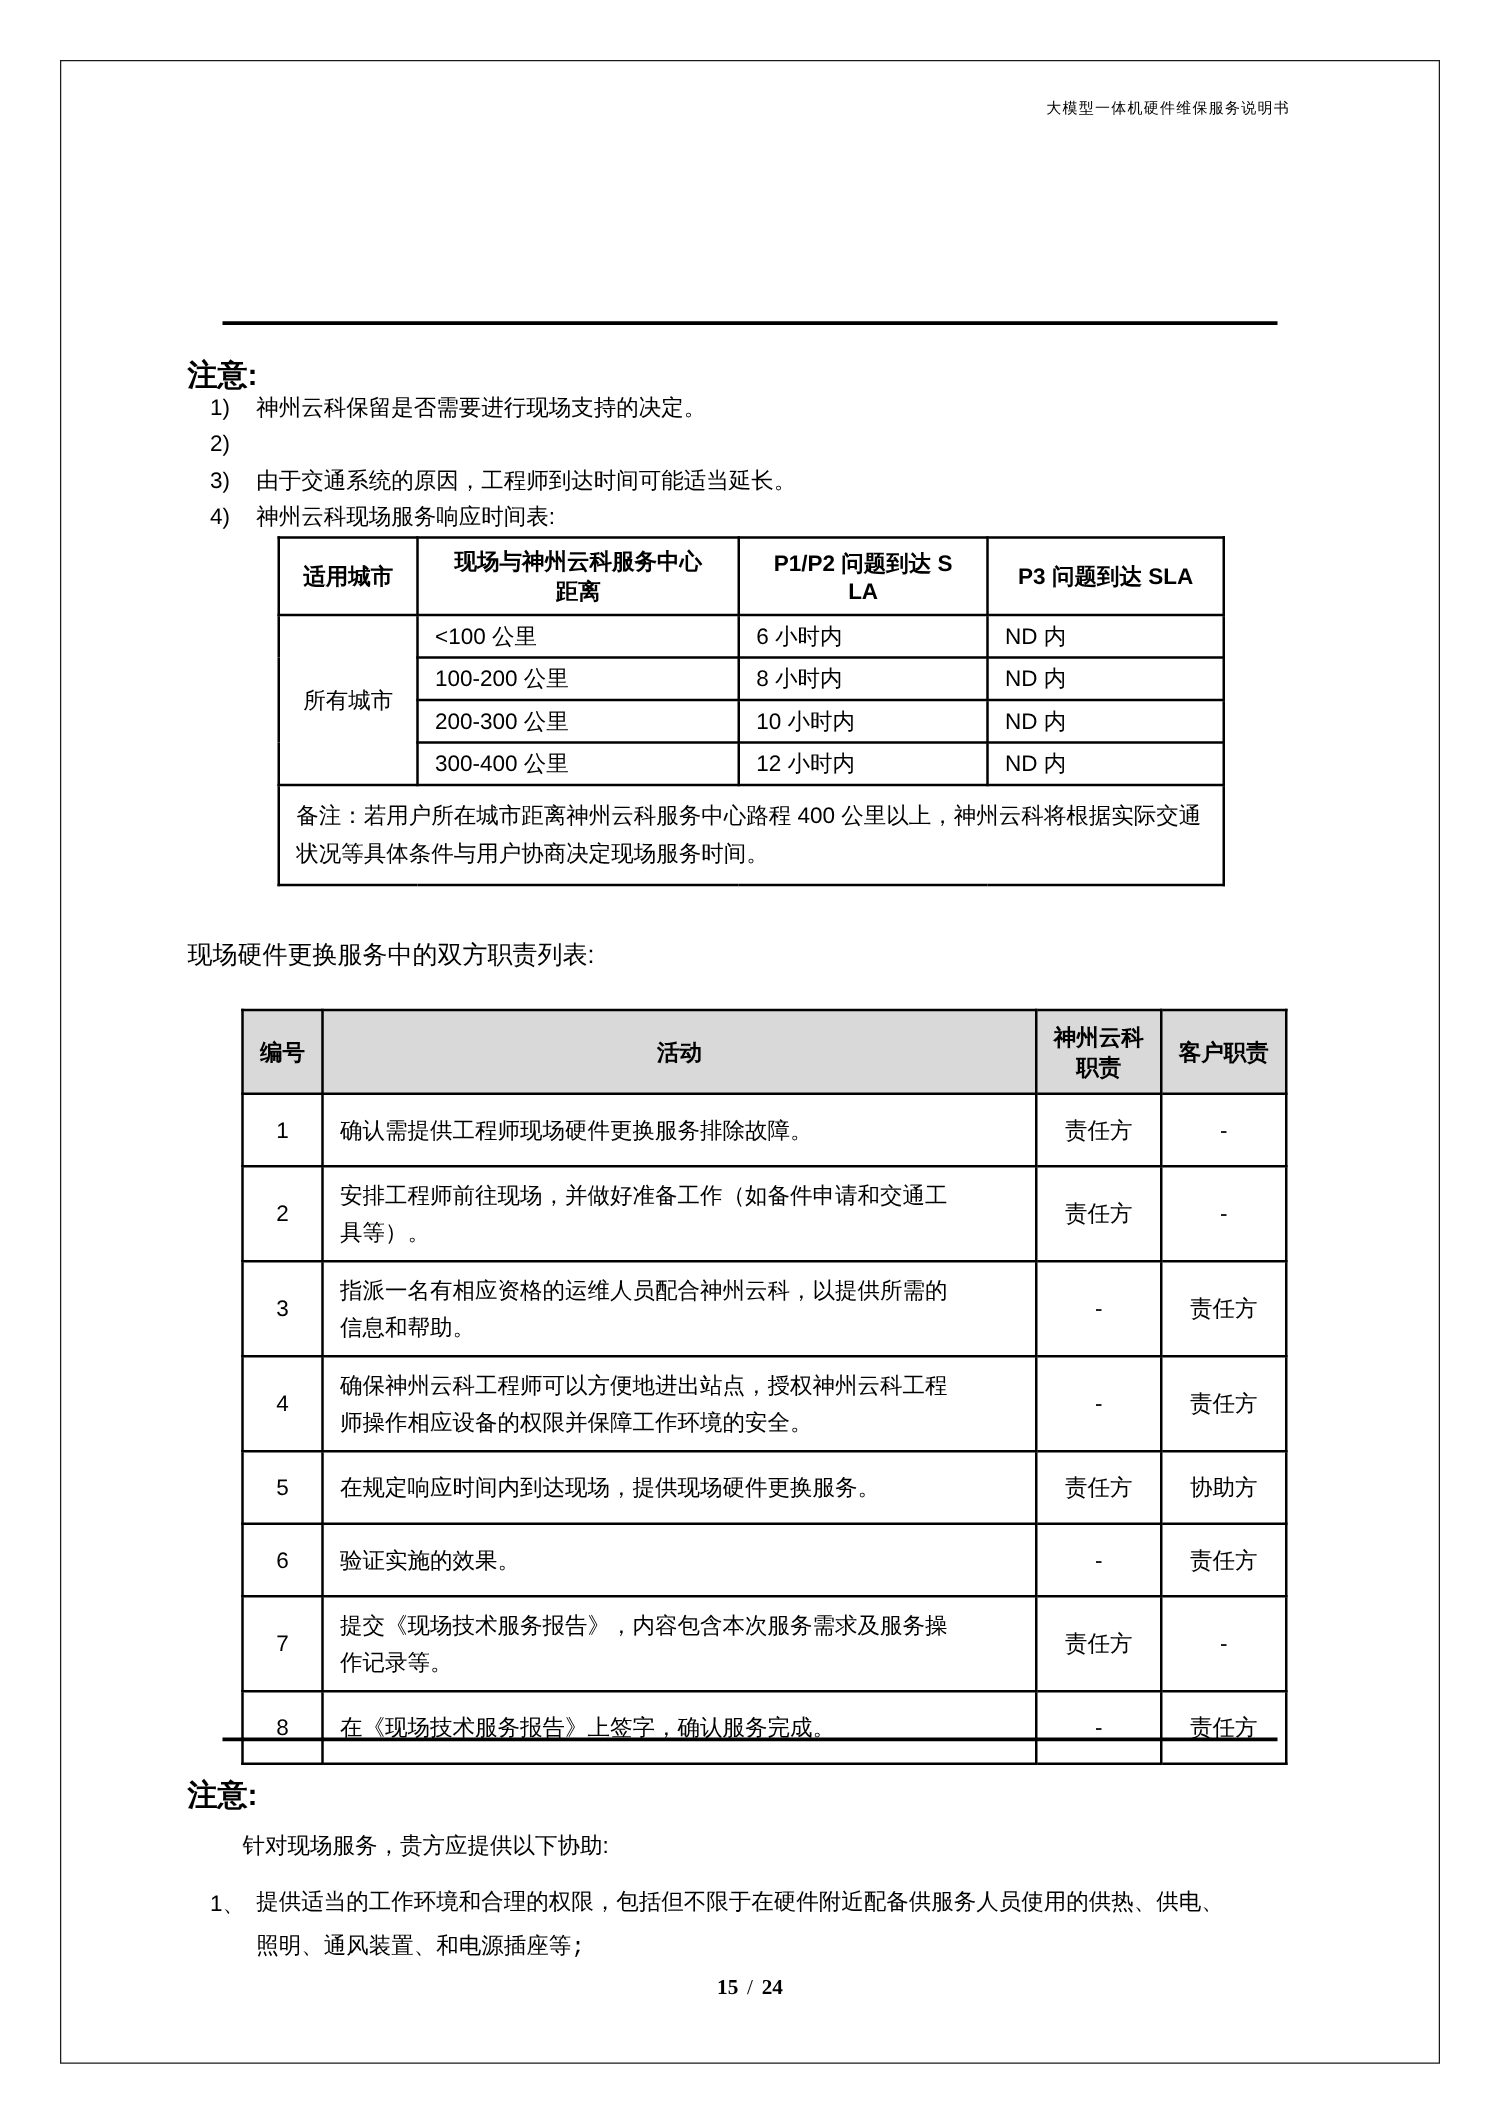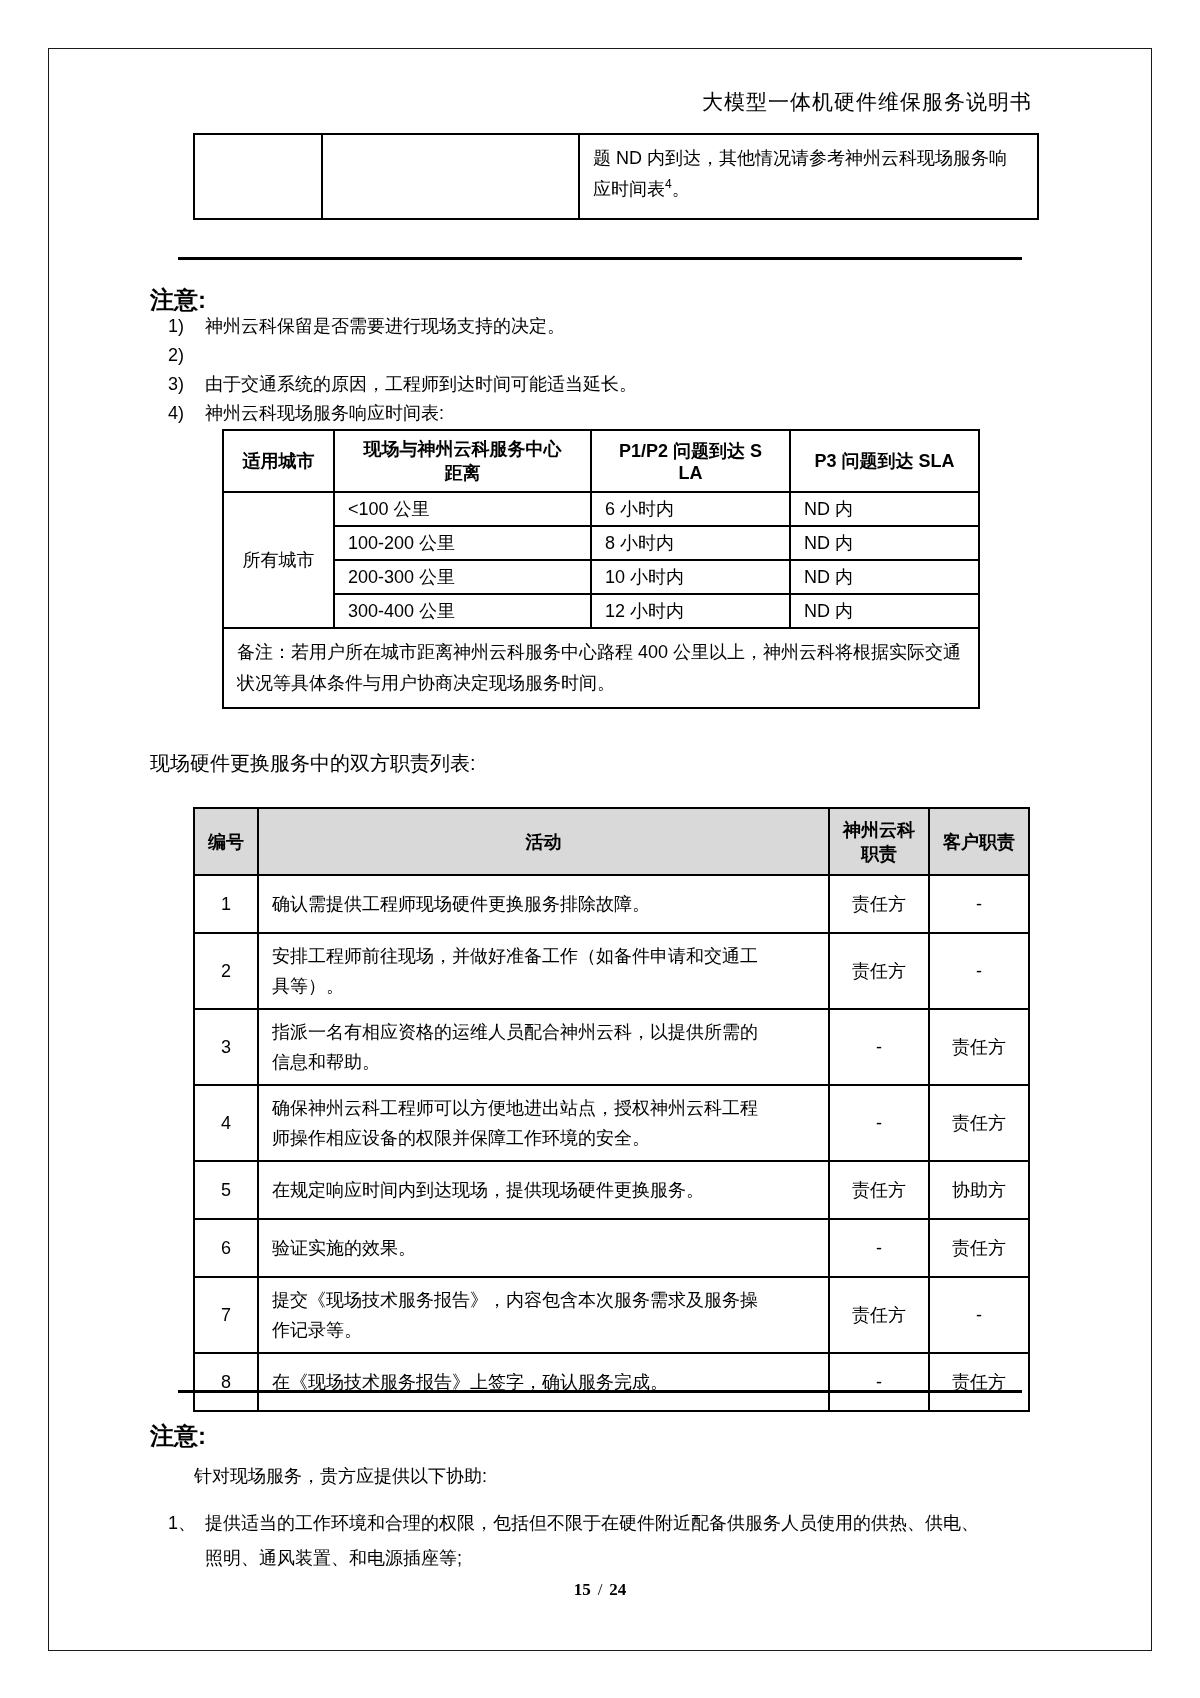--- a/index.html
+++ b/index.html
@@ -9,22 +9,22 @@
     background:#ffffff;
     font-family:"Liberation Sans","DejaVu Sans",sans-serif;
     color:#000;
     overflow:hidden;
   }
   .page-border{
     position:absolute;left:48px;top:48px;width:1102px;height:1601px;
     border:1px solid #1a1a1a;
   }
   .doc-title{
-    position:absolute;top:88px;right:168px;
-    font-size:21px;letter-spacing:1px;white-space:nowrap;
+    position:absolute;top:78px;right:168px;
+    font-size:12px;letter-spacing:1px;white-space:nowrap;
   }
   
   table{border-collapse:collapse;table-layout:fixed;}
   td,th{border:2px solid #000;font-size:18px;font-weight:normal;vertical-align:middle;word-break:break-all;}
   .carryover{position:absolute;left:193px;top:133px;width:844px;}
   .carryover td{height:75px;}
   .carryover .txt{vertical-align:top;padding:8px 13px 0 13px;line-height:31px;}
   .carryover .txt .inner{width:420px;}
   sup{font-size:12px;vertical-align:super;line-height:0;}
   
@@ -52,53 +52,37 @@
   .resp{position:absolute;left:193px;top:807px;width:835px;}
   .resp th{height:65px;background:#d9d9d9;font-weight:bold;text-align:center;padding:0 4px;}
   .resp th .hw{margin:0 auto;}
   .resp td{height:42px;text-align:center;padding:2px 4px;}
   .resp td.act{text-align:left;padding:7px 13px;line-height:30px;}
   .resp td.act .inner{width:500px;}
   
   .assist-intro{position:absolute;left:150px;top:1464px;font-size:18px;white-space:nowrap;margin-left:44px;}
   .assist-item{position:absolute;left:168px;top:1506px;display:flex;font-size:18px;line-height:35px;}
   .amark{width:37px;flex:0 0 37px;}
-  .atext{width:780px;}
+  .atext{width:780px;font-family:Liberation Mono, monospace;}
   
   .footer{
     position:absolute;left:0;top:1580px;width:1200px;text-align:center;
     font-family:"Liberation Serif","DejaVu Serif",serif;font-size:17px;
   }
   .footer .num{font-weight:bold;}
   .footer .sep{margin:0 7px;font-weight:normal;}
 </style>
 </head>
 <body>
 
 <div class="page">
   <div class="page-border"></div>
 
   <div class="doc-title">大模型一体机硬件维保服务说明书</div>
 
-  <table class="carryover">
-    <colgroup>
-        <col style="width:128px">
-        <col style="width:257px">
-        <col style="width:459px">
-      </colgroup>
-    <tbody>
-        <tr>
-      <td></td>
-      <td></td>
-      <td class="txt">
-        <div class="inner"><span>题 ND 内到达，其他情况请参考神州云科现场服务响应时间表</span><sup>4</sup><span>。</span></div>
-      </td>
-    </tr>
-  </tbody>
-    </table>
 
   <div class="rule rule1"></div>
 
   <div class="bold-label ntl">注意:</div>
 
   <div class="note-items">
     <div class="nitem">
       <span class="nmark">1)</span>
       <span class="ntext">神州云科保留是否需要进行现场支持的决定。</span>
     </div>

